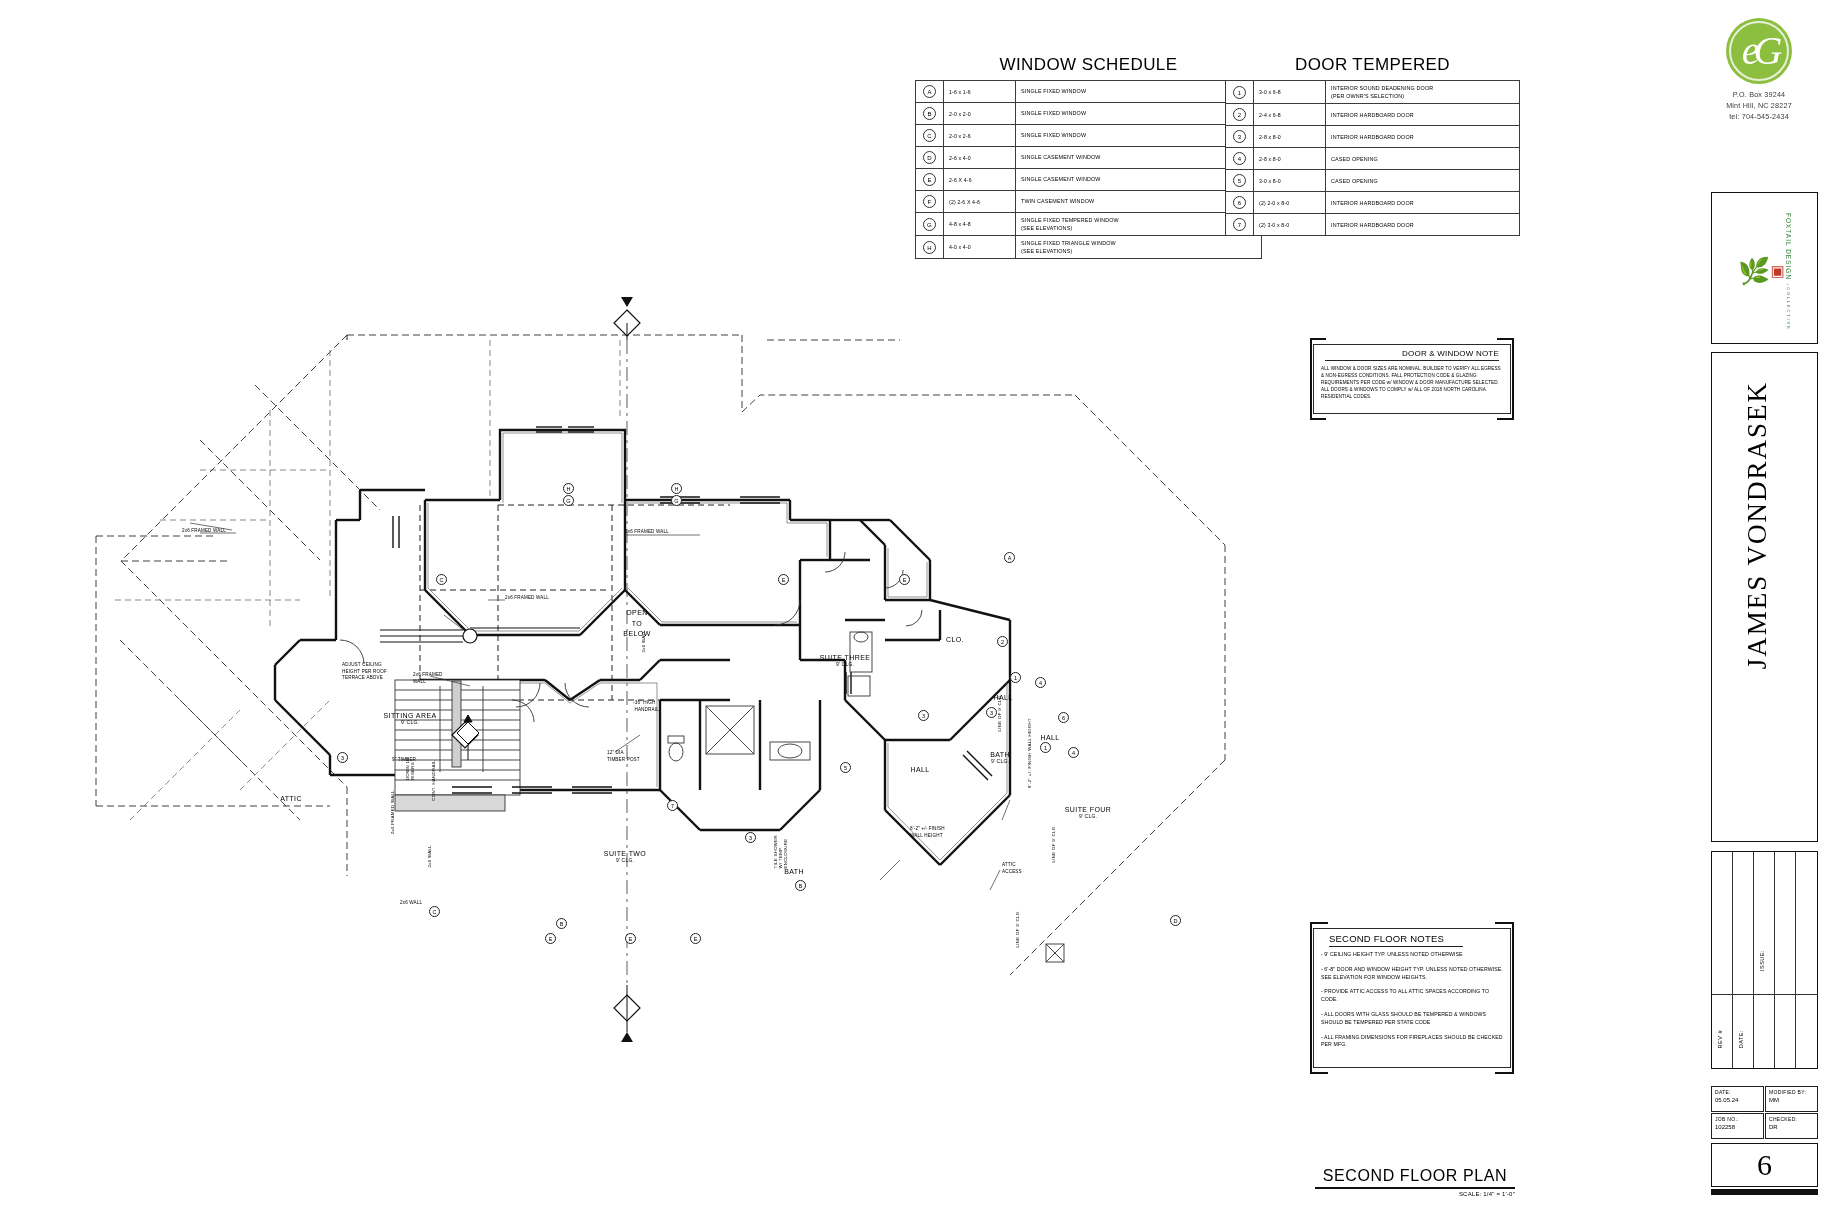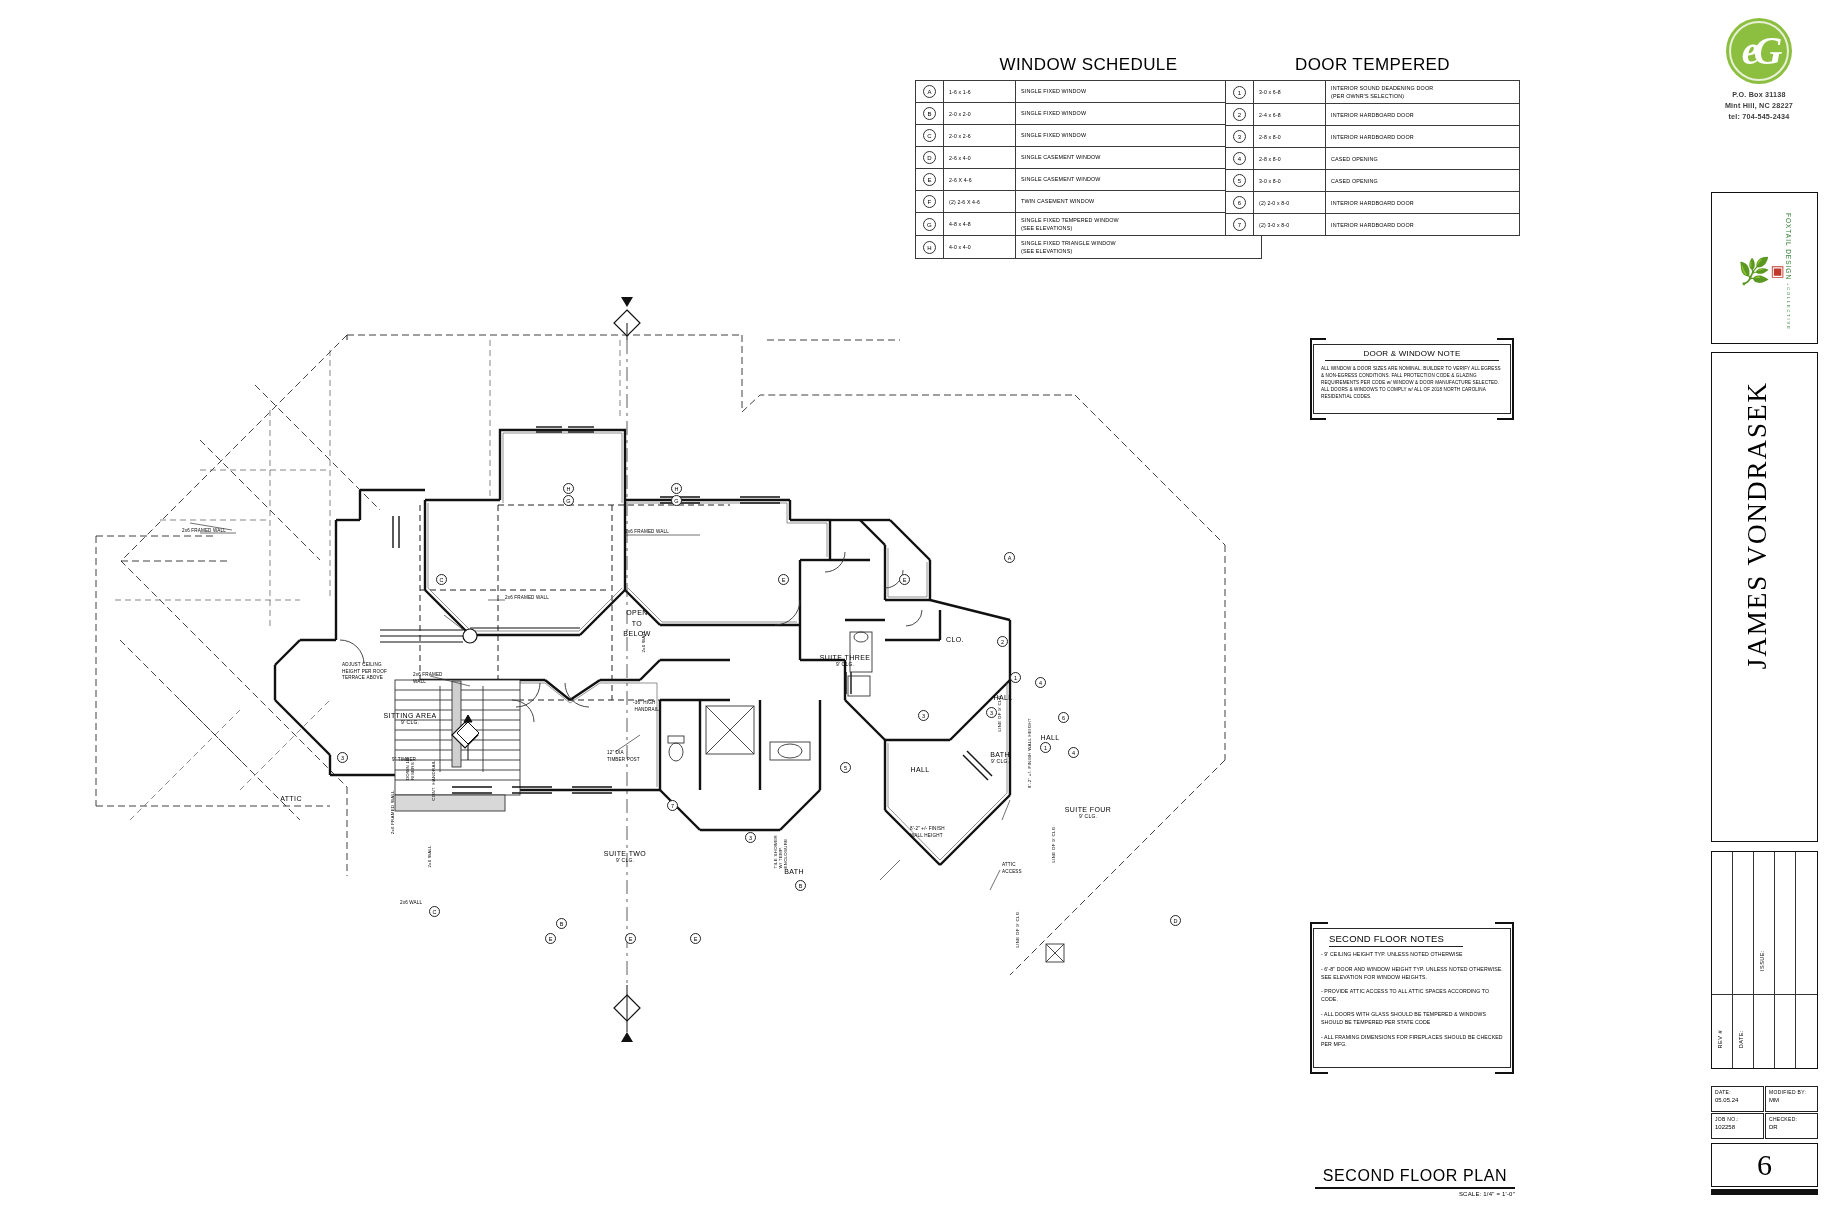--- a/index.html
+++ b/index.html
@@ -41,21 +41,21 @@
   .sched table tr { height:22px; }
 
   
   .notebox {
     position:absolute;
     border:1px solid #2a2a2a;
     background:#fff;
     padding:4px 7px 6px 7px;
   }
   .notebox .nb-title {
-    text-align:center;
+    text-align:right;
     font-size:8px;
     letter-spacing:.2px;
     border-bottom:1px solid #222;
     padding-bottom:2px;
     margin:0 4px 4px 4px;
   }
   .notebox p { margin:0; font-size:4.6px; line-height:1.55; letter-spacing:.1px; }
   .notebox.notes2 .nb-title { font-size:9.5px; text-align:left; margin-left:8px; margin-right:40px;}
   .notebox.notes2 p { font-size:5.2px; line-height:1.5; margin-bottom:7px; }
 
@@ -674,26 +674,26 @@
   <div class="bubble" style="left:625px; top:933px;"><span>E</span></div>
   <div class="bubble" style="left:690px; top:933px;"><span>E</span></div>
   <div class="bubble" style="left:556px; top:918px;"><span>B</span></div>
   <div class="bubble" style="left:429px; top:906px;"><span>C</span></div>
   <div class="bubble" style="left:795px; top:880px;"><span>B</span></div>
   <div class="bubble" style="left:1170px; top:915px;"><span>D</span></div>
   <div class="bubble" style="left:1004px; top:552px;"><span>A</span></div>
 
   <div class="tb">
 
-    <div class="logo-wrap" style="left:1700px; top:18px; width:118px;font-weight:bold;">
+    <div class="logo-wrap" style="left:1700px; top:18px; width:118px;">
       <div class="logo-circle">
         <div class="logo-glyph">eG</div>
       </div>
       <div class="logo-addr">
-        <div>P.O. Box 31138</div>
+        <div>P.O. Box 39244</div>
         <div>Mint Hill, NC 28227</div>
         <div>tel: 704-545-2434</div>
       </div>
     </div>
 
     <div class="tb-box" style="left:1711px; top:192px; width:107px; height:152px;">
       <div class="fd-logo" style="left:8px; top:18px; width:90px; height:120px;">
         <div style="display:flex; align-items:center; justify-content:center; height:100%;">
           <span class="fd-grass">🌿</span>
           <span class="fd-mark">▣</span>

